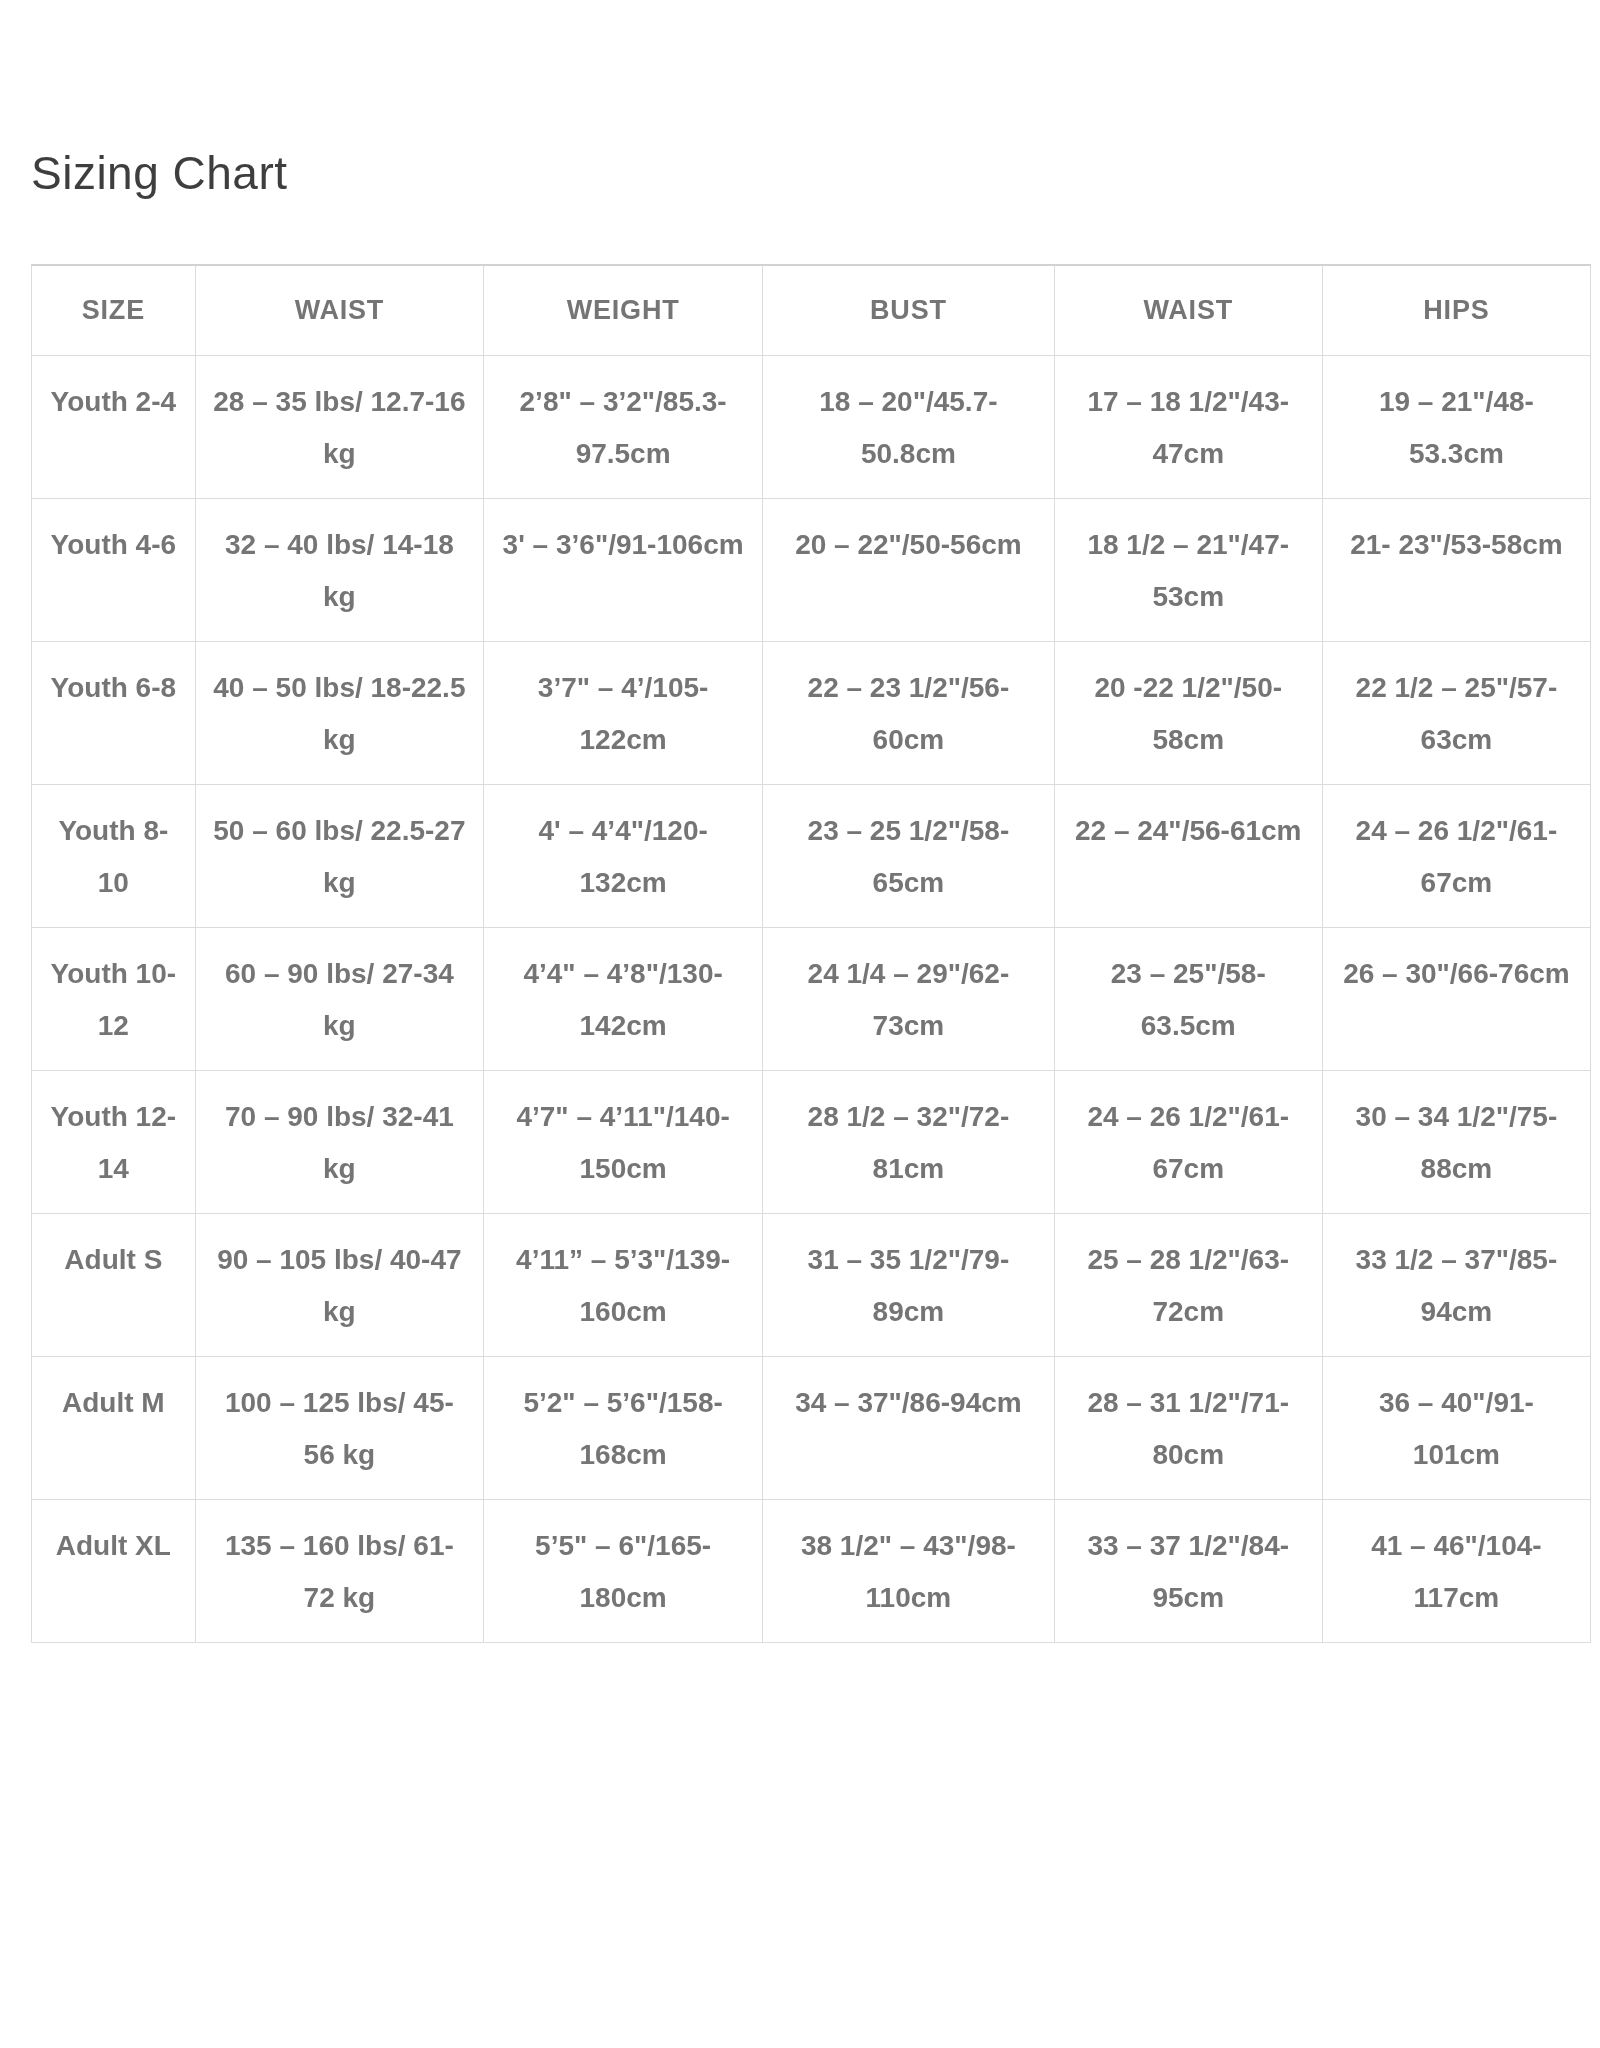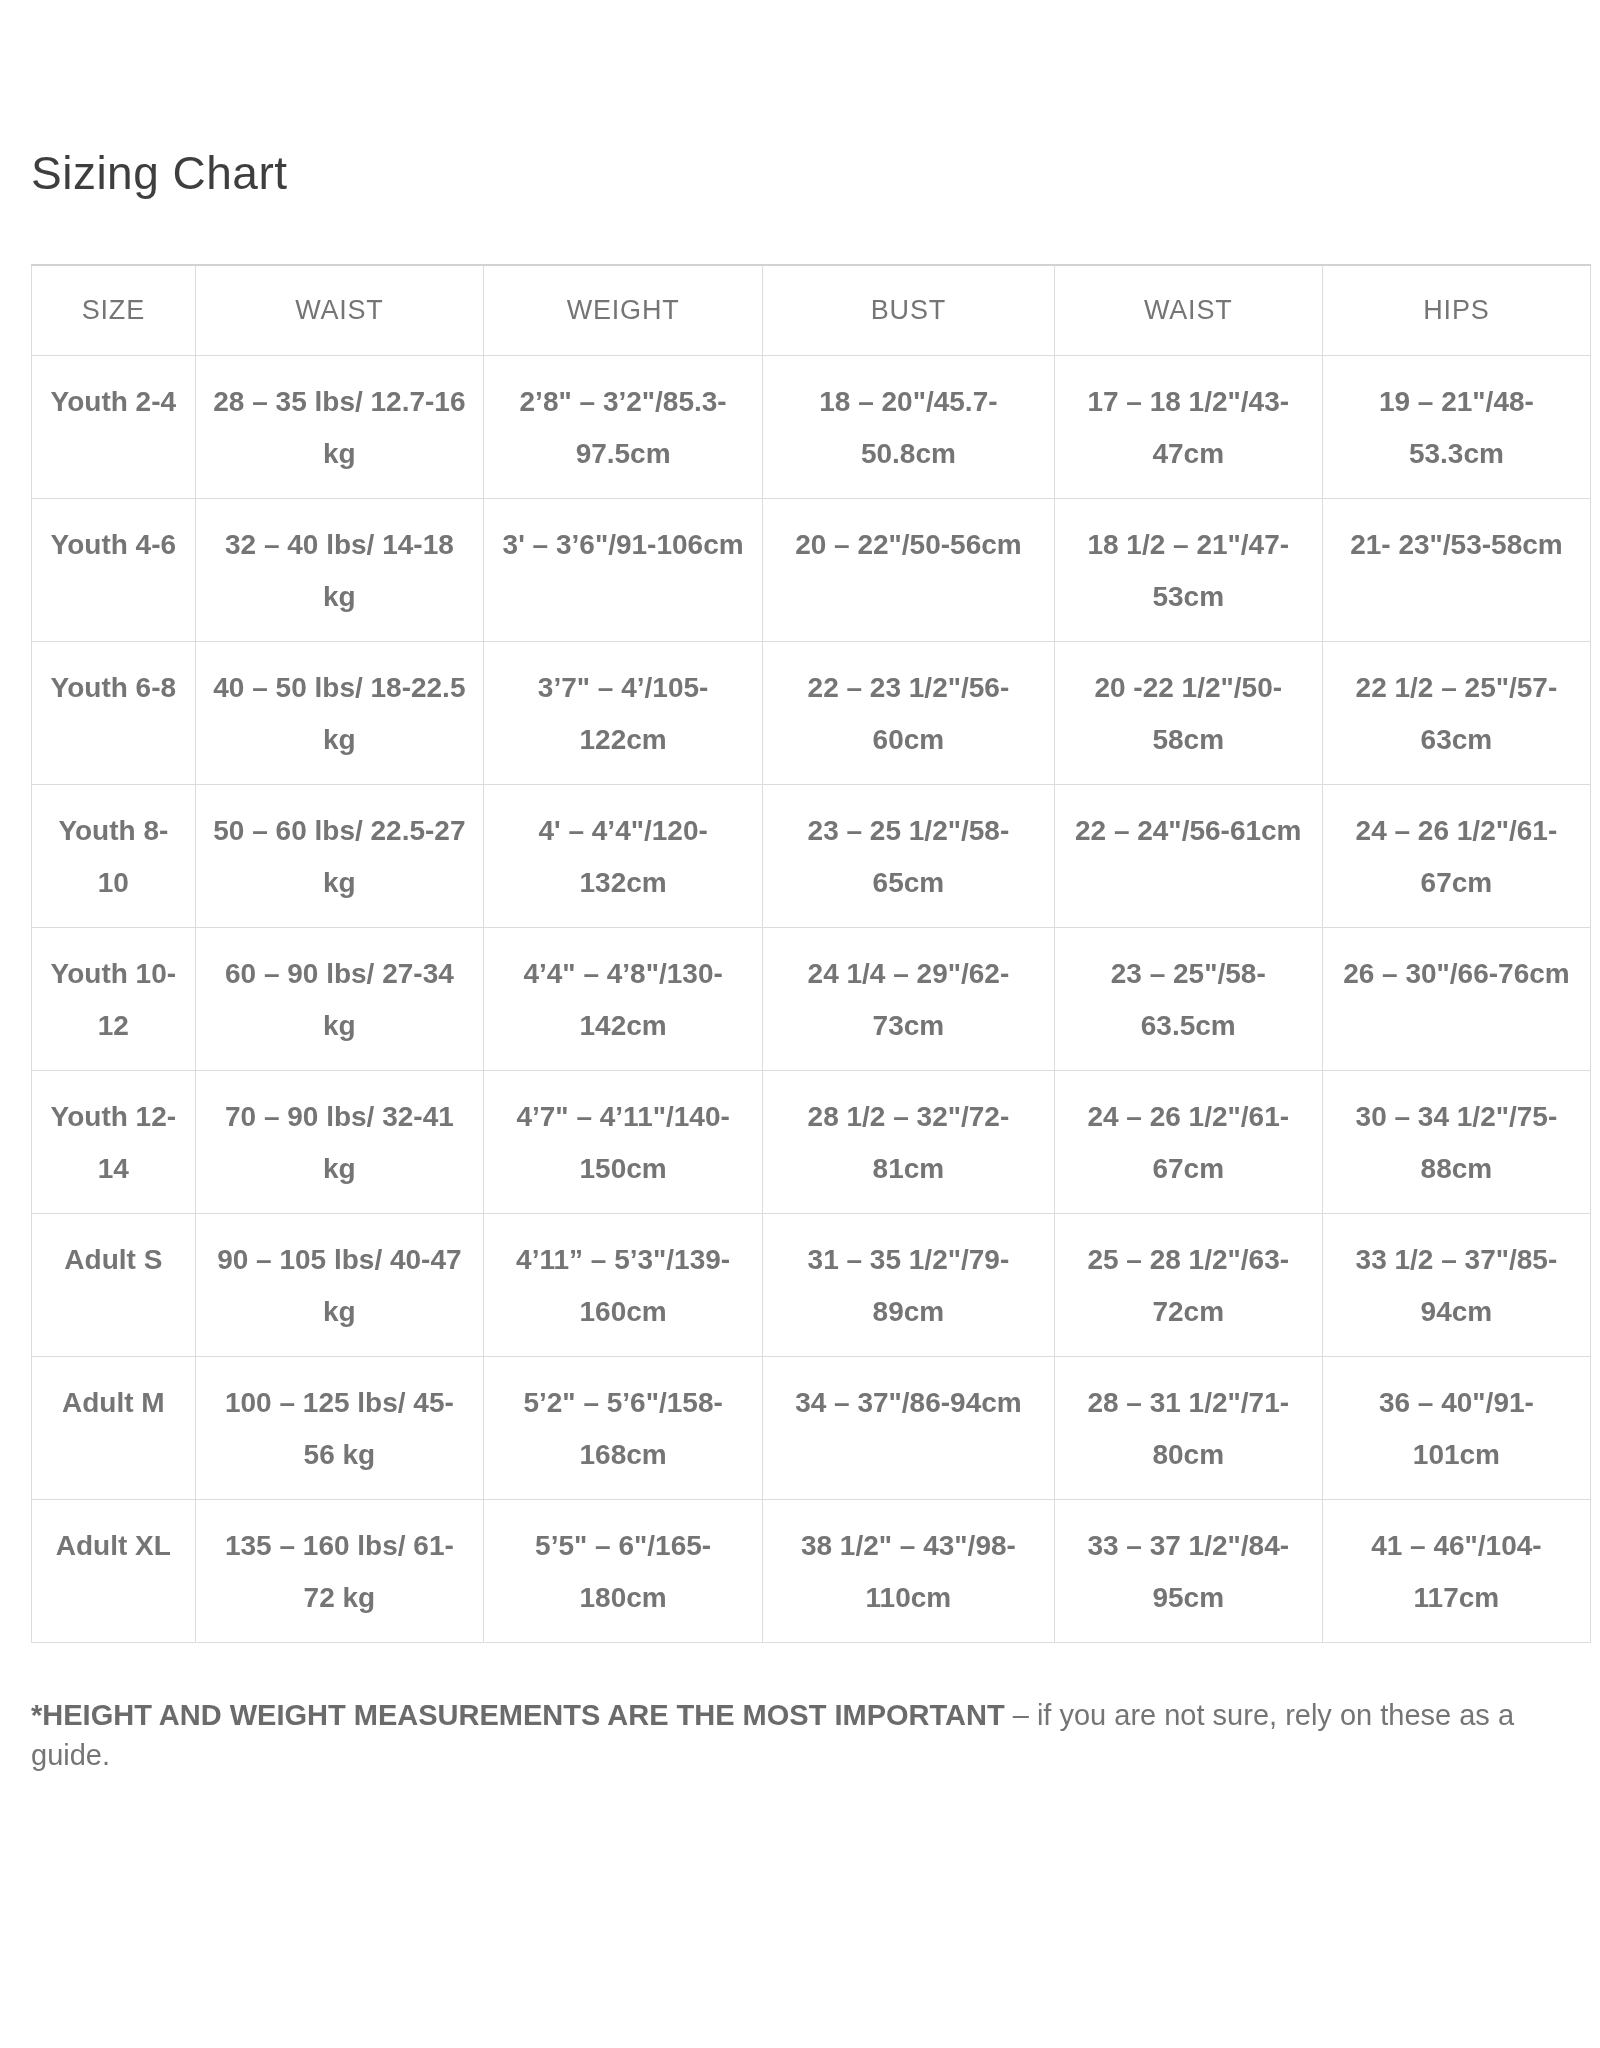--- a/index.html
+++ b/index.html
@@ -35,21 +35,21 @@
   table.sizing-table col.col-bust   { width: 18.7%; }
   table.sizing-table col.col-waist  { width: 17.2%; }
   table.sizing-table col.col-hips   { width: 17.2%; }
   table.sizing-table th {
     height: 90px;
     box-sizing: border-box;
     border: 1px solid #dcdcdc;
     vertical-align: middle;
     text-align: center;
     font-size: 27px;
-    font-weight: 400;
+    font-weight: 700;
     color: #757575;
     letter-spacing: 0.8px;
     padding: 0 10px;
     background: #ffffff;
   }
   table.sizing-table td {
     height: 143px;
     box-sizing: border-box;
     border: 1px solid #dcdcdc;
     vertical-align: top;
@@ -167,15 +167,14 @@
           <td>Adult XL</td>
           <td>135 – 160 lbs/ 61-72 kg</td>
           <td>5’5" – 6"/165-180cm</td>
           <td>38 1/2" – 43"/98-110cm</td>
           <td>33 – 37 1/2"/84-95cm</td>
           <td>41 – 46"/104-117cm</td>
         </tr>
       </tbody>
   </table>
 
-  <p class="footnote"><span class="footnote-bold">*HEIGHT AND WEIGHT MEASUREMENTS ARE THE MOST IMPORTANT</span><span> – if you are not sure, rely on these as a guide.</span></p>
 
 </div>
 
 </body></html>

